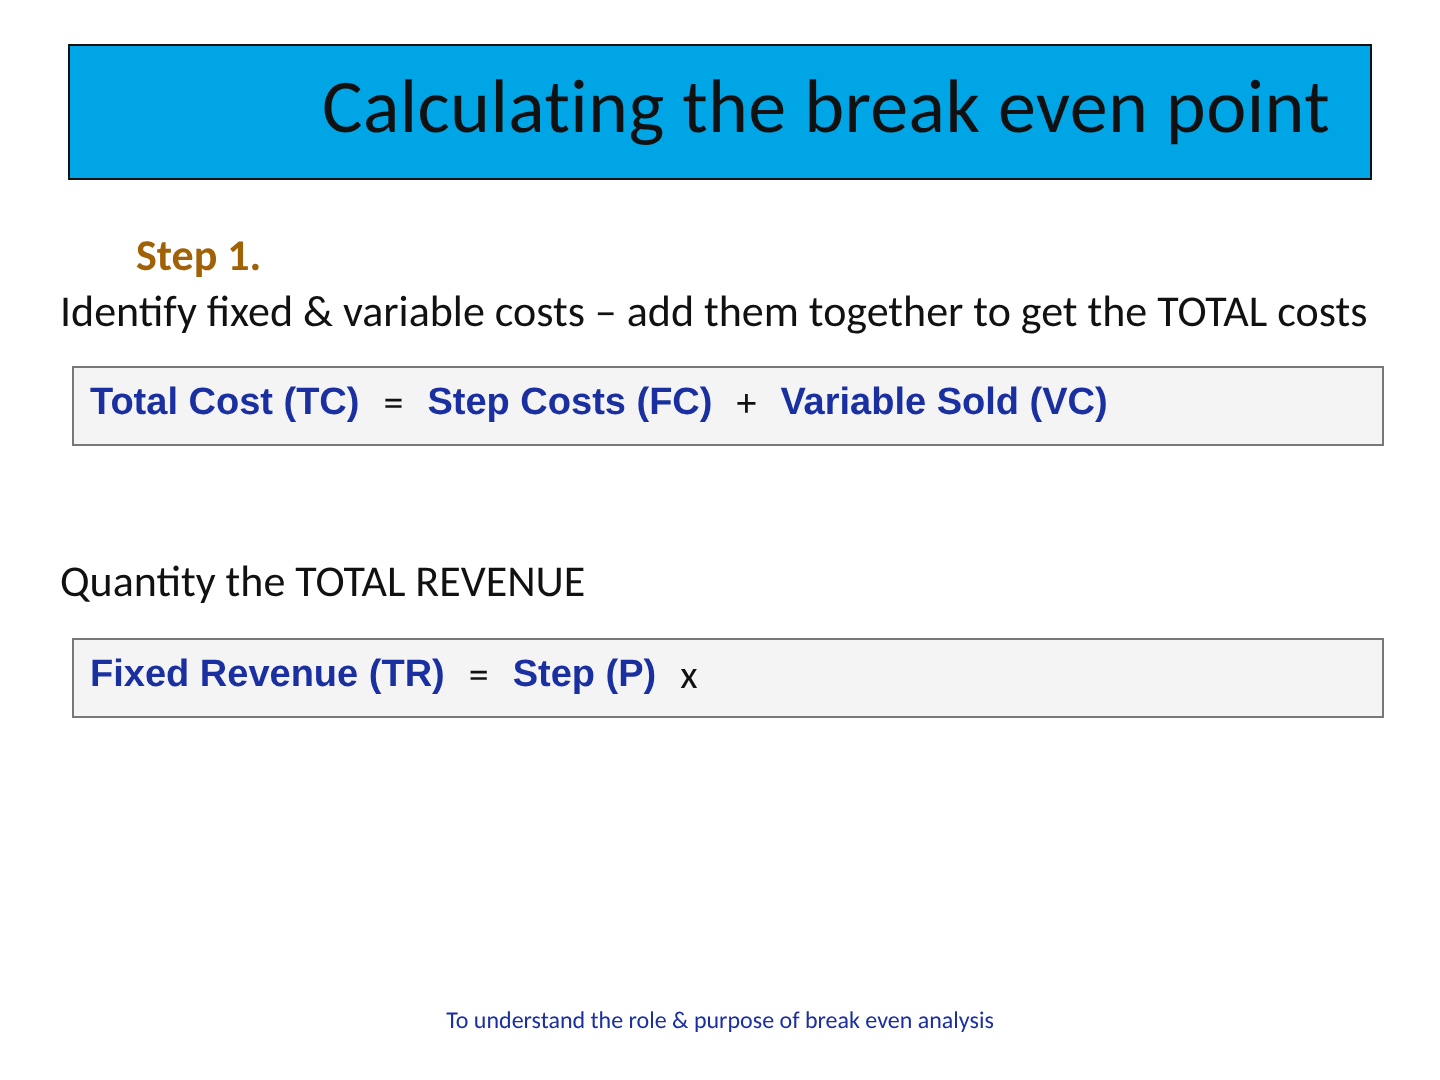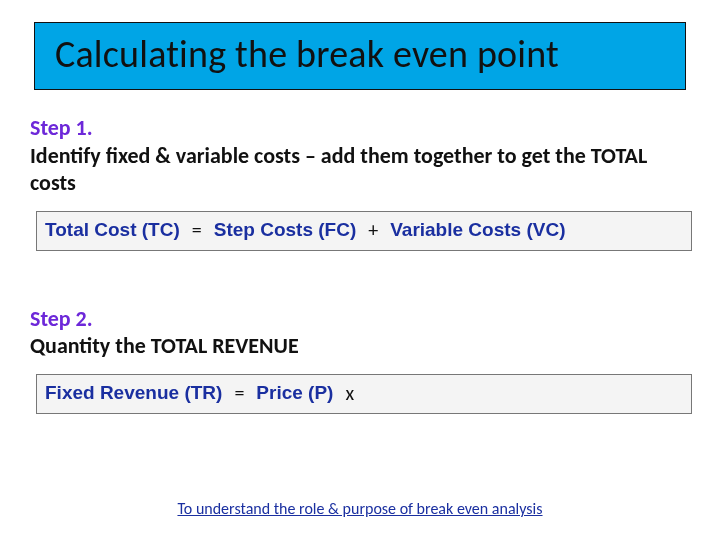--- a/index.html
+++ b/index.html
@@ -7,27 +7,27 @@
   .slide { width: 720px; height: 540px; position: relative; padding: 22px 28px 0 28px; }
   .title-box {
     background: #00a5e6;
     border: 1px solid #111;
     padding: 8px 20px 12px 20px;
     margin: 0 6px 24px 6px;
   }
   .title-box .title-text {
     font-size: 38px;
     color: #111;
-    text-align: left;
+    text-align: right;
     font-weight: 400;
     letter-spacing: 0.2px;
   }
   .content { padding: 0 2px; }
-  .step-label { color: #6d28d9; font-weight: 600; font-size: 22px; line-height: 1.25; }
-  .step-desc  { color: #111; font-size: 22px; line-height: 1.25; margin-bottom: 14px; font-weight: 700; }
+  .step-label { color: #a16207; font-weight: 600; font-size: 22px; line-height: 1.25; margin-left: 38px; }
+  .step-desc  { color: #111; font-size: 22px; line-height: 1.25; margin-bottom: 14px; font-weight: 400; }
   .formula-bar {
     border: 1px solid #777;
     background: #f4f4f4;
     padding: 6px 8px 8px 8px;
     display: flex;
     align-items: center;
     gap: 10px;
     font-family: 'Comic Sans MS', cursive, sans-serif;
     font-size: 19px;
     color: #1a2fa0;
@@ -35,24 +35,23 @@
     width: 656px;
   }
   .formula-bar .term { font-weight: 700; }
   .formula-bar .op   { color: #111; font-weight: 400; font-family: Calibri, Arial, sans-serif; font-size: 20px; padding: 0 2px; }
   .spacer { height: 48px; }
   .footer {
     position: absolute;
     bottom: 22px;
     left: 0; right: 0;
     text-align: center;
-    font-size: 16px;
+    font-size: 12px;
     color: #1a2fa0;
     line-height: 1.2;
-    text-decoration: underline;
   }
 </style>
 </head>
 <body>
 
 <div class="slide">
 
   <div class="title-box">
     <div class="title-text">Calculating the break even point</div>
   </div>
@@ -60,33 +59,32 @@
   <div class="content">
 
     <div>
       <span class="step-label">Step 1.</span>
       <div class="step-desc">Identify fixed &amp; variable costs – add them together to get the TOTAL costs</div>
       <div class="formula-bar">
         <span class="term">Total Cost (TC)</span>
         <span class="op">=</span>
         <span class="term">Step Costs (FC)</span>
         <span class="op">+</span>
-        <span class="term">Variable Costs (VC)</span>
+        <span class="term">Variable Sold (VC)</span>
       </div>
     </div>
 
     <div class="spacer"></div>
 
     <div>
-      <span class="step-label">Step 2.</span>
       <div class="step-desc">Quantity the TOTAL REVENUE</div>
       <div class="formula-bar">
         <span class="term">Fixed Revenue (TR)</span>
         <span class="op">=</span>
-        <span class="term">Price (P)</span>
+        <span class="term">Step (P)</span>
         <span class="op">x</span>
       </div>
     </div>
 
   </div>
 
   <div class="footer">To understand the role &amp; purpose of break even analysis</div>
 
 </div>
 

